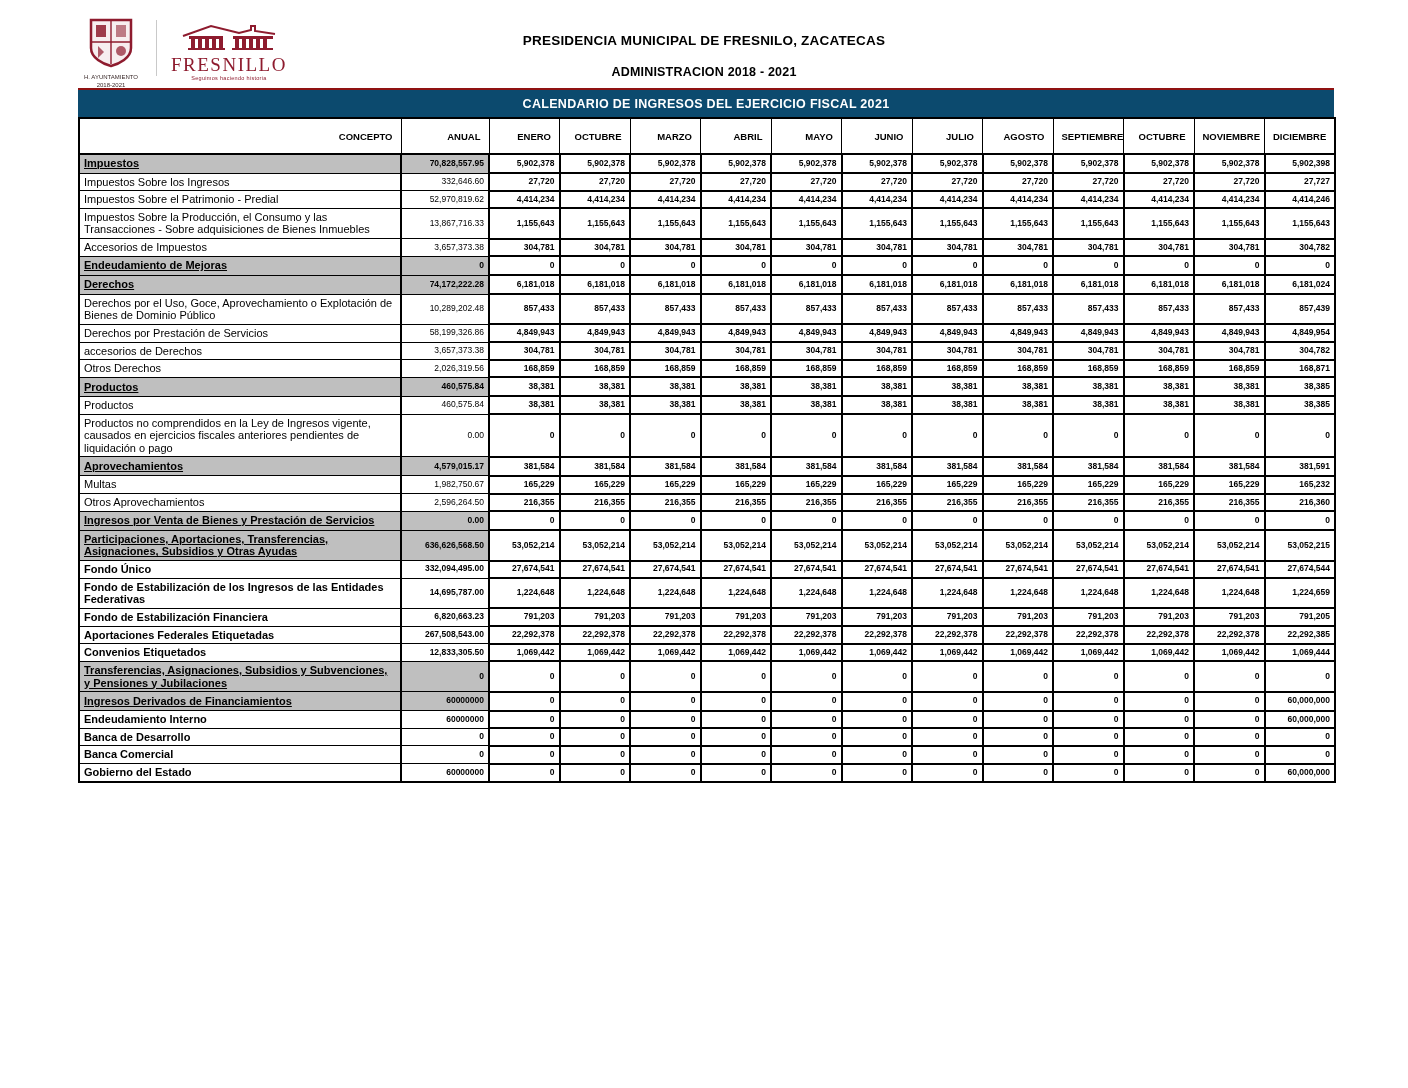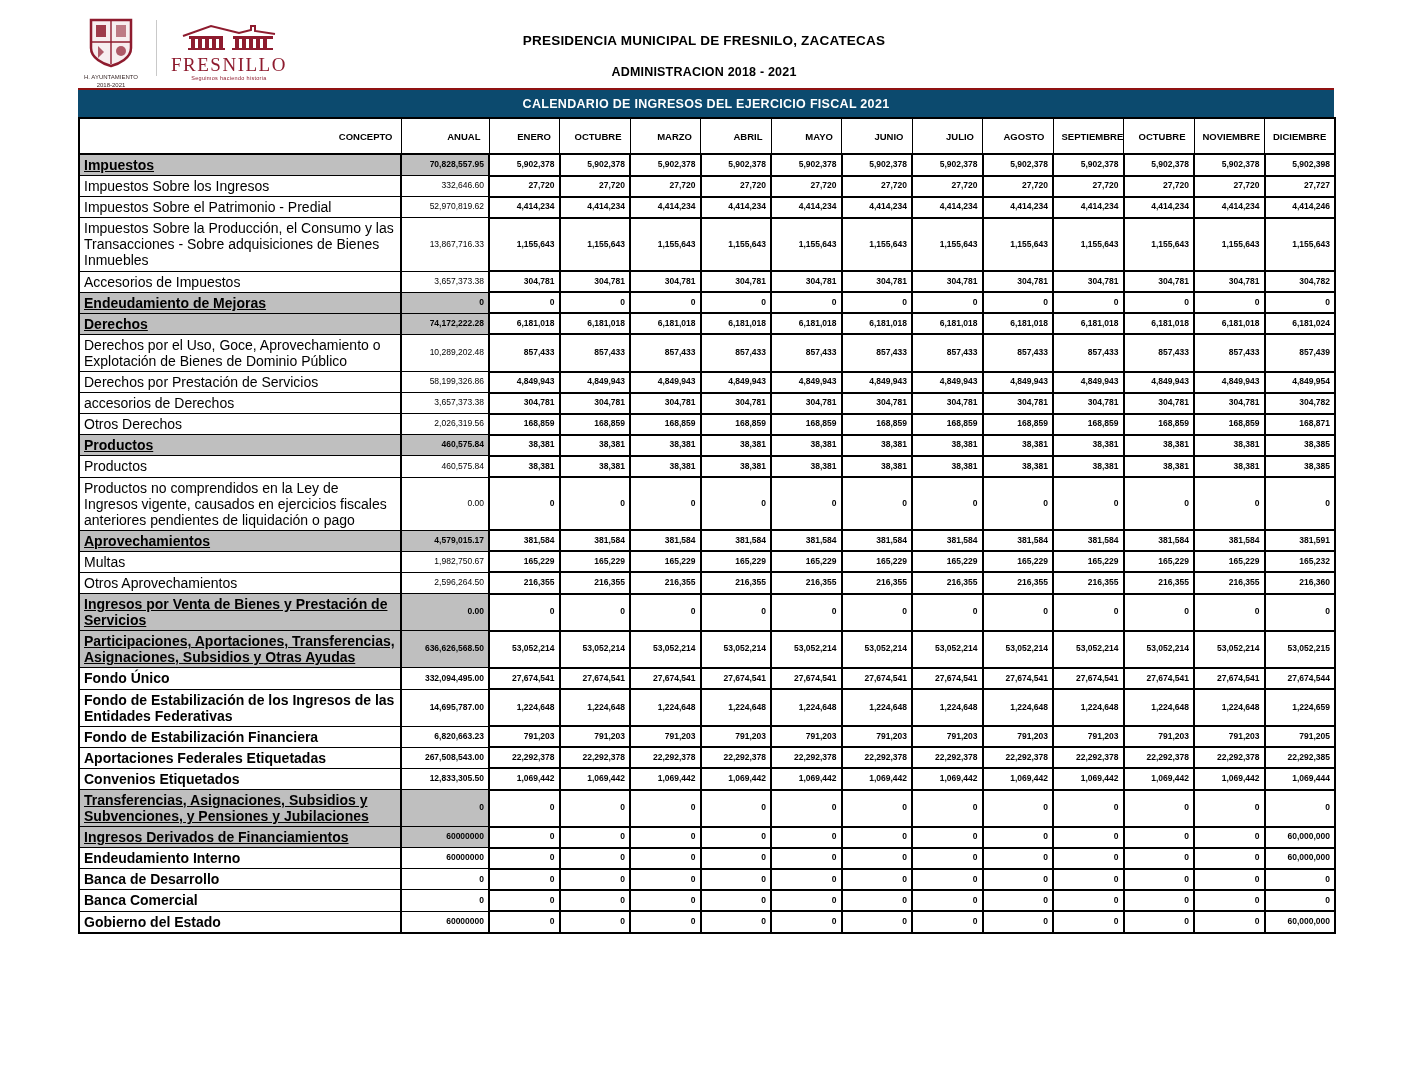--- a/index.html
+++ b/index.html
@@ -40,21 +40,21 @@
     text-align:right;vertical-align:middle;height:34px;padding:0 8px;
   }
   th.col-concepto{border-right:2px solid #000;}
   th.col-anual{border-right:2px solid #000;}
   table.ingresos td{
     border:1px solid #000;vertical-align:middle;
     padding:2px 4px;line-height:1.15;
   }
   tbody tr{height:16px;}
   tr.row-section{height:19px;}
-  .cell-label{font-size:14px;text-align:left;border-right:2px solid #000 !important;}
+  .cell-label{font-size:11px;text-align:left;border-right:2px solid #000 !important;}
   .cell-anual{font-size:8.5px;text-align:right;border-right:2px solid #000 !important;white-space:nowrap;}
   .cell-month{font-size:8.5px;font-weight:bold;text-align:right;border:2px solid #000 !important;white-space:nowrap;padding-right:3px;}
   tr.row-section .cell-label{font-weight:bold;text-decoration:underline;background:#bfbfbf;}
   tr.row-section .cell-anual{font-weight:bold;background:#bfbfbf;}
   tr.row-bold .cell-label{font-weight:bold;}
   tr.row-bold .cell-anual{font-weight:bold;}
 </style>
 </head>
 <body>
 

